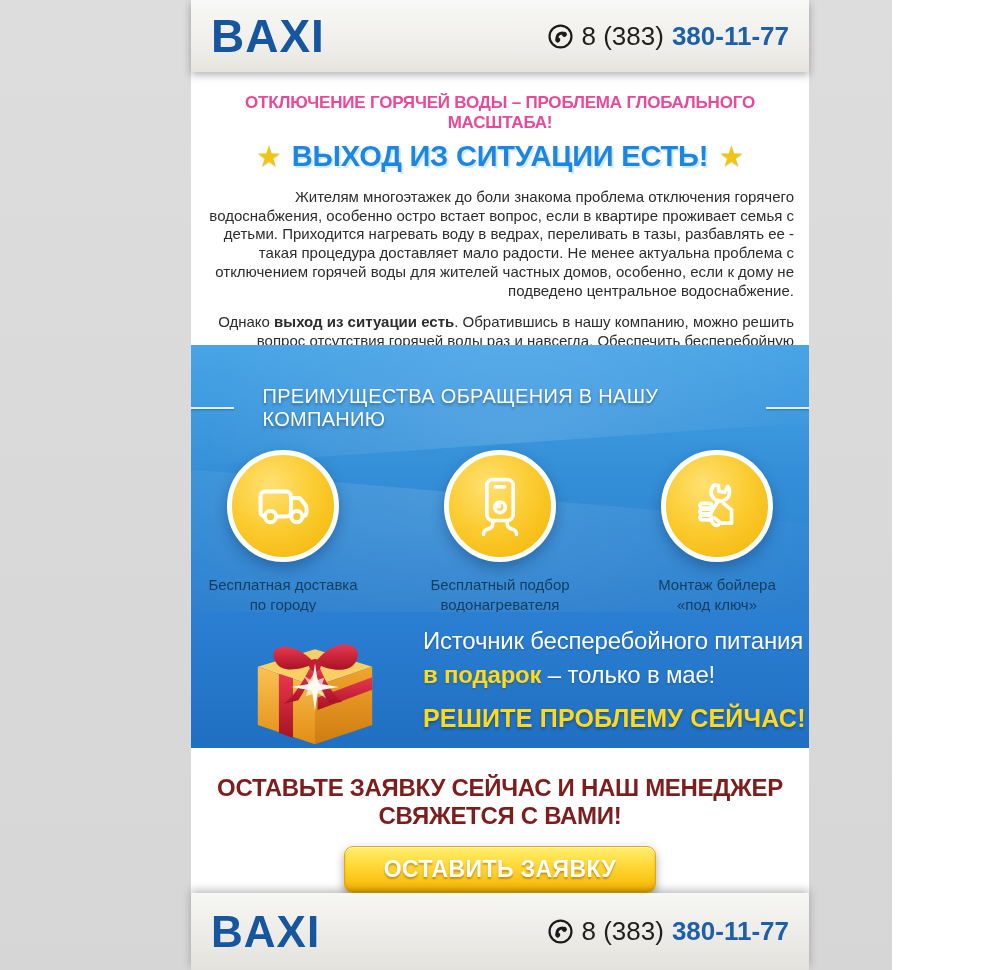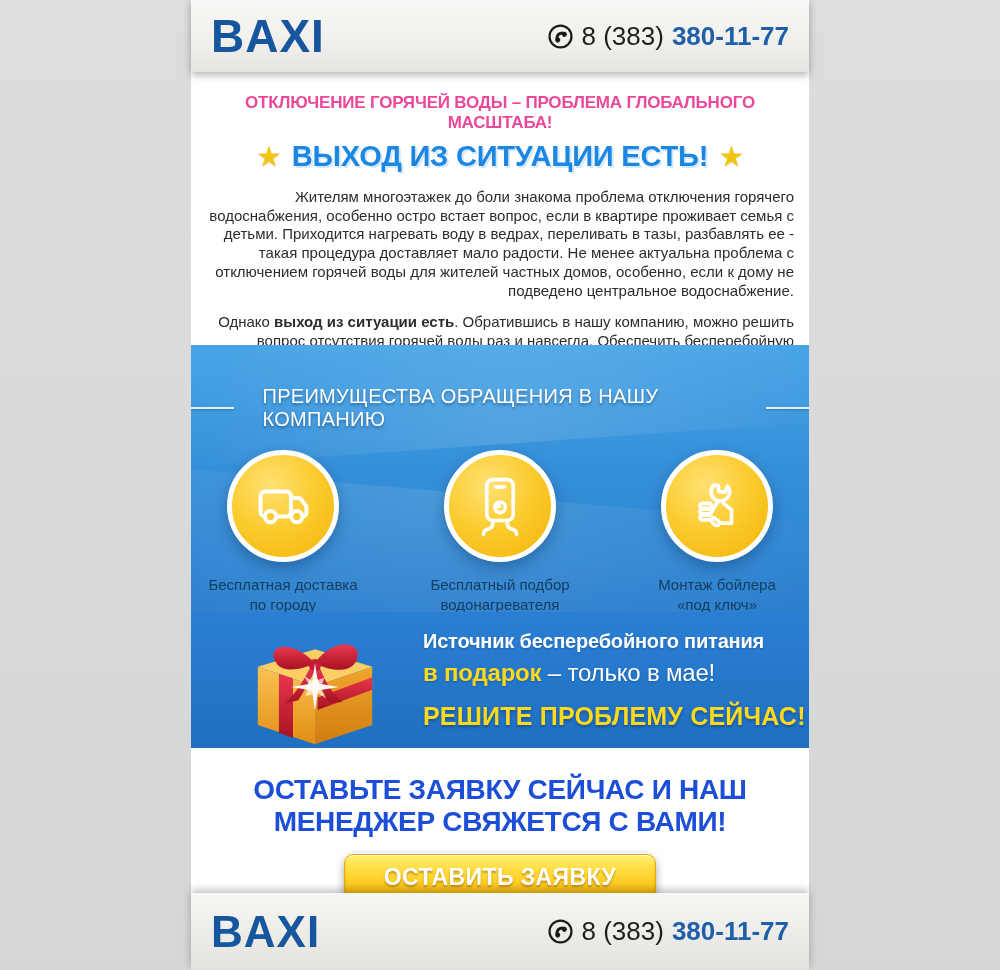--- a/index.html
+++ b/index.html
@@ -1,17 +1,17 @@
 <!DOCTYPE html>
 <html lang="ru"><head>
 <meta charset="utf-8">
 <style>
   html,body{margin:0;padding:0;}
   body{font-family:"Liberation Sans",sans-serif;}
-  .stage{position:relative;width:1000px;height:970px;background:linear-gradient(180deg,#dddddd 0%,#d6d6d6 100%);overflow:hidden;}
+  .stage{position:relative;width:892px;height:970px;background:linear-gradient(180deg,#dddddd 0%,#d6d6d6 100%);overflow:hidden;}
   .column{position:absolute;left:191px;top:0;width:618px;height:970px;display:flex;flex-direction:column;background:#ffffff;}
 
   
   .band{display:flex;align-items:center;justify-content:space-between;padding:0 20px;box-sizing:border-box;position:relative;z-index:3;}
   .header{height:72px;background:linear-gradient(180deg,#f8f8f6 0%,#efeeea 65%,#e6e4df 100%);box-shadow:0 3px 8px rgba(0,0,0,.30);}
   .footer{height:77px;background:linear-gradient(180deg,#f7f7f5 0%,#ecebe7 55%,#e4e2dd 100%);box-shadow:0 -3px 8px rgba(0,0,0,.25);}
   .logo{font-size:46px;font-weight:800;letter-spacing:1px;color:#15569e;line-height:1;transform:scaleY(1.02);}
   .footer .logo{font-size:44px;}
   .phone{display:flex;align-items:center;gap:8px;font-size:26px;}
   .phone-prefix{color:#1f1f1f;}
@@ -37,28 +37,28 @@
   .adv-items{position:relative;z-index:1;display:flex;margin-top:19px;gap:33px;}
   .adv-item{flex:1;text-align:center;}
   .adv-circle{width:112px;height:112px;border-radius:50%;margin:0 auto;background:radial-gradient(circle at 38% 30%,#ffe173 0%,#fbcb2e 48%,#f2b306 100%);border:5px solid #ffffff;box-shadow:0 6px 14px rgba(0,25,70,.30);display:flex;align-items:center;justify-content:center;box-sizing:border-box;}
   .adv-circle svg{width:66px;height:66px;display:block;}
   .adv-label{margin-top:13px;font-size:15px;line-height:20px;color:#143e61;white-space:pre-line;}
 
   
   .promo{height:136px;background:linear-gradient(180deg,#2b7fd2 0%,#1f6fc2 100%);display:flex;align-items:center;box-sizing:border-box;}
   .gift{margin-left:40px;width:168px;height:132px;flex:none;}
   .promo-text{margin-left:24px;}
-  .promo-line1{color:#ffffff;font-size:20px;letter-spacing:-.2px;text-shadow:0 1px 2px rgba(0,20,60,.25);font-weight:bold;}
+  .promo-line1{color:#ffffff;font-size:24px;letter-spacing:-.2px;text-shadow:0 1px 2px rgba(0,20,60,.25);}
   .promo-line2{margin-top:6px;font-size:24px;color:#ffffff;letter-spacing:-.2px;text-shadow:0 1px 2px rgba(0,20,60,.25);}
   .promo-gift-word{color:#ffd91a;font-weight:700;}
   .promo-line3{margin-top:15px;font-size:25px;font-weight:700;color:#ffd91a;letter-spacing:.2px;text-shadow:0 2px 3px rgba(0,20,60,.35);}
 
   
   .request{height:145px;background:#ffffff;text-align:center;padding-top:26px;box-sizing:border-box;}
-  .request-heading{font-size:28px;font-weight:600;color:#1d4ed8;letter-spacing:-.3px;}
+  .request-heading{font-size:24px;font-weight:600;color:#7f1d1d;letter-spacing:-.3px;}
   .cta-button{margin-top:16px;width:312px;height:47px;border:1px solid #e7aa00;border-radius:9px;background:linear-gradient(180deg,#ffef70 0%,#ffd836 42%,#f7b500 100%);box-shadow:0 4px 10px rgba(0,0,0,.35),inset 0 1px 0 rgba(255,255,255,.75),inset 0 -2px 3px rgba(200,130,0,.35);color:#ffffff;font-family:"Liberation Sans",sans-serif;font-size:23px;font-weight:700;letter-spacing:.4px;text-shadow:0 2px 2px rgba(150,95,0,.55);cursor:pointer;}
 </style>
 </head>
 <body>
 
 <div class="stage">
   <div class="column">
 
     <div class="band header">
       <div class="logo">BAXI</div>

